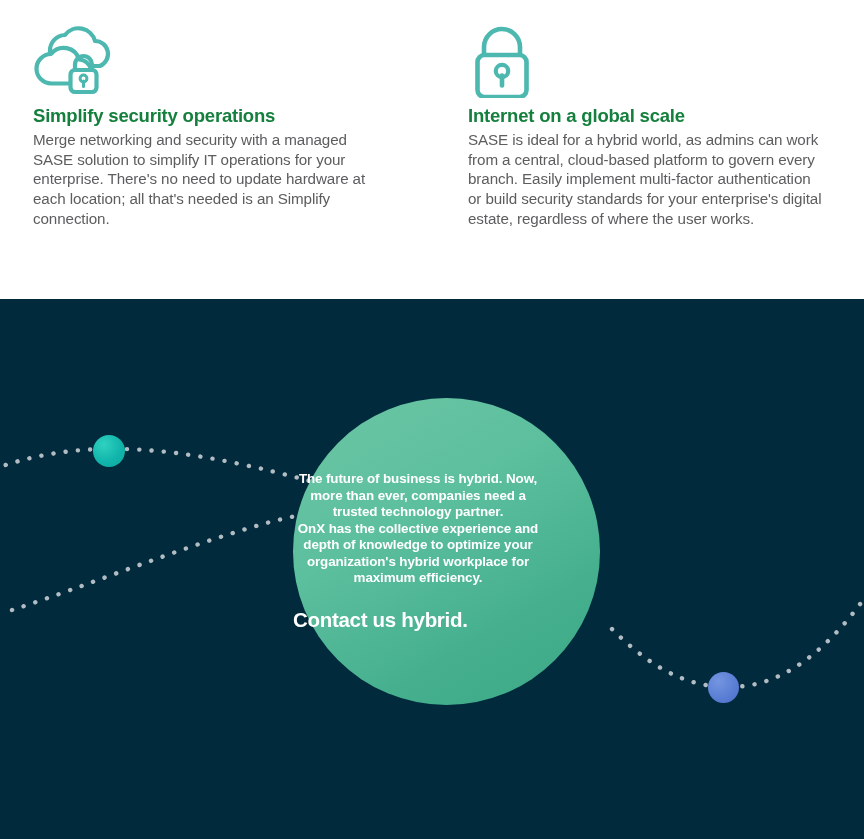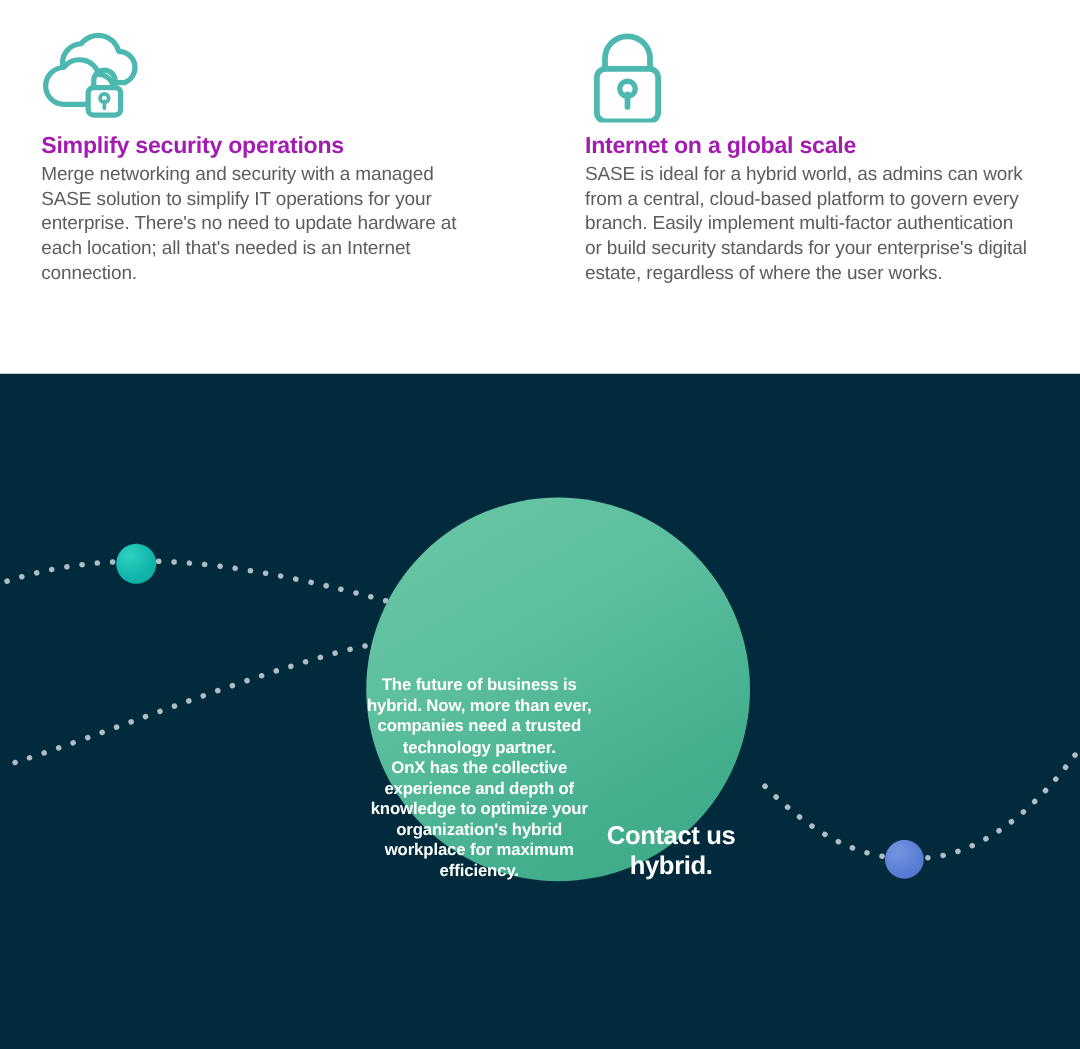--- a/index.html
+++ b/index.html
@@ -22,21 +22,21 @@
   }
   .feature-a { left:33px; width:350px; }
   .feature-b { left:468px; width:355px; }
 
   .icon-wrap { height:98px; display:flex; align-items:flex-end; }
   .icon-wrap svg { display:block; }
 
   .feature-title {
     font-size:18.5px;
     font-weight:bold;
-    color:#a21caf;
+    color:#15803d;
     letter-spacing:-0.2px;
     margin-top:6px;
     line-height:1.25;
   }
   .feature-body {
     font-size:15.2px;
     color:#5d5d5f;
     line-height:1.29;
     margin-top:3px;
     letter-spacing:-0.1px;
@@ -52,21 +52,22 @@
   }
   .cta-svg { position:absolute; top:0; left:0; width:864px; height:540px; }
 
   .bubble {
     position:absolute;
     left:293px; top:99px;
     width:307px; height:307px;
     border-radius:50%;
     background:linear-gradient(150deg, #6cc6a4 0%, #5cbf9e 38%, #46b08e 72%, #3aa885 100%);
     display:flex;
-    align-items:flex-end;
+    flex-direction:column;
+    align-items:flex-start;
     justify-content:center;
   }
   .bubble-text {
     color:#ffffff;
     font-size:13.4px;
     font-weight:bold;
     line-height:1.23;
     text-align:center;
     width:250px;
     letter-spacing:-0.1px;
@@ -97,21 +98,21 @@
 
           <path d="M42 50 v-5.5 a8.5 8.5 0 0 1 17 0 v5.5" stroke="#4cb8b0" stroke-width="4.2" fill="none" stroke-linecap="round"></path>
 
           <rect x="37.5" y="50" width="26" height="22" rx="4.5" stroke="#4cb8b0" stroke-width="4.2" fill="#fff"></rect>
 
           <circle cx="50.5" cy="58.5" r="3.4" stroke="#4cb8b0" stroke-width="3" fill="none"></circle>
           <path d="M50.5 61 v5.5" stroke="#4cb8b0" stroke-width="3" stroke-linecap="round"></path>
         </svg>
       </div>
       <h3 class="feature-title">Simplify security operations</h3>
-      <p class="feature-body">Merge networking and security with a managed SASE solution to simplify IT operations for your enterprise. There's no need to update hardware at each location; all that's needed is an Internet connection.</p>
+      <p class="feature-body">Merge networking and security with a managed SASE solution to simplify IT operations for your enterprise. There's no need to update hardware at each location; all that's needed is an Simplify connection.</p>
     </div>
 
     <div class="feature feature-b">
       <div class="icon-wrap">
         <svg width="68" height="80" viewBox="0 0 68 80" fill="none">
           <path d="M16 38 v-9 a18 18 0 0 1 36 0 v9" stroke="#4cb8b0" stroke-width="4.6" fill="none" stroke-linecap="round"></path>
           <rect x="9.5" y="37" width="49" height="42" rx="7" stroke="#4cb8b0" stroke-width="4.6" fill="#fff"></rect>
           <circle cx="34" cy="53" r="6.2" stroke="#4cb8b0" stroke-width="4.2" fill="none"></circle>
           <path d="M34 57.5 v10" stroke="#4cb8b0" stroke-width="4.6" stroke-linecap="round"></path>
         </svg>

